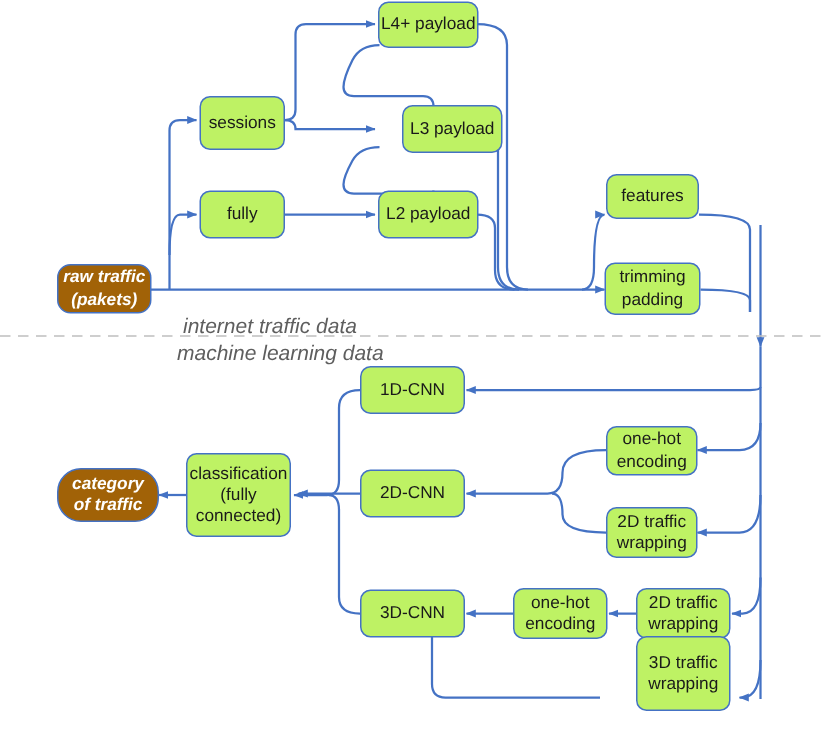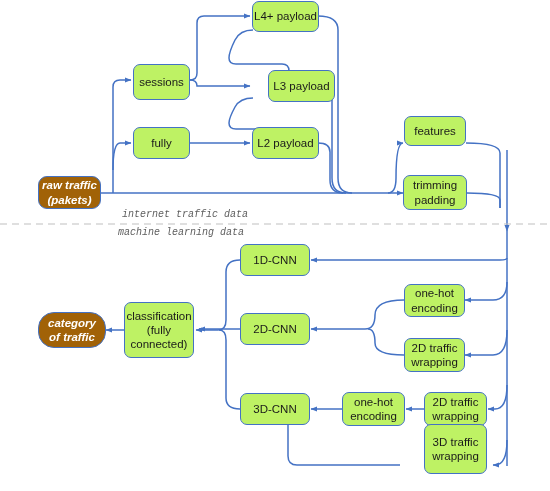--- a/index.html
+++ b/index.html
@@ -4,22 +4,22 @@
 <style>
   html,body{margin:0;padding:0;background:#ffffff;}
   body{font-family:"Liberation Sans",sans-serif;}
   #stage{position:relative;width:550px;height:491px;background:#ffffff;overflow:hidden;}
   svg{position:absolute;left:0;top:0;}
   .node{position:absolute;box-sizing:border-box;border:1.4px solid #4472C4;border-radius:7px;
         background:#bef264;color:#1a1a1a;display:flex;align-items:center;justify-content:center;
         text-align:center;font-size:11.5px;line-height:1.22;font-family:"Liberation Sans",sans-serif;}
   .node.term{background:#a16207;border-color:#4472C4;color:#ffffff;font-style:italic;font-weight:bold;
              border-radius:9px;font-size:11.5px;}
-  .divlabel{position:absolute;font-style:italic;font-size:10px;color:#5e5e5e;
-            font-family:Liberation Mono, monospace;white-space:nowrap;}
+  .divlabel{position:absolute;font-style:italic;font-size:14px;color:#5e5e5e;
+            font-family:Liberation Sans, sans-serif;white-space:nowrap;}
 </style>
 </head>
 <body>
 
 <div id="stage">
 
   <svg width="550" height="491">
     <defs>
       <marker id="ah" markerWidth="7" markerHeight="7" refX="6.2" refY="3" orient="auto" markerUnits="userSpaceOnUse">
         <path d="M0,0.4 L6.6,3 L0,5.6 z" fill="#4472C4"></path>

